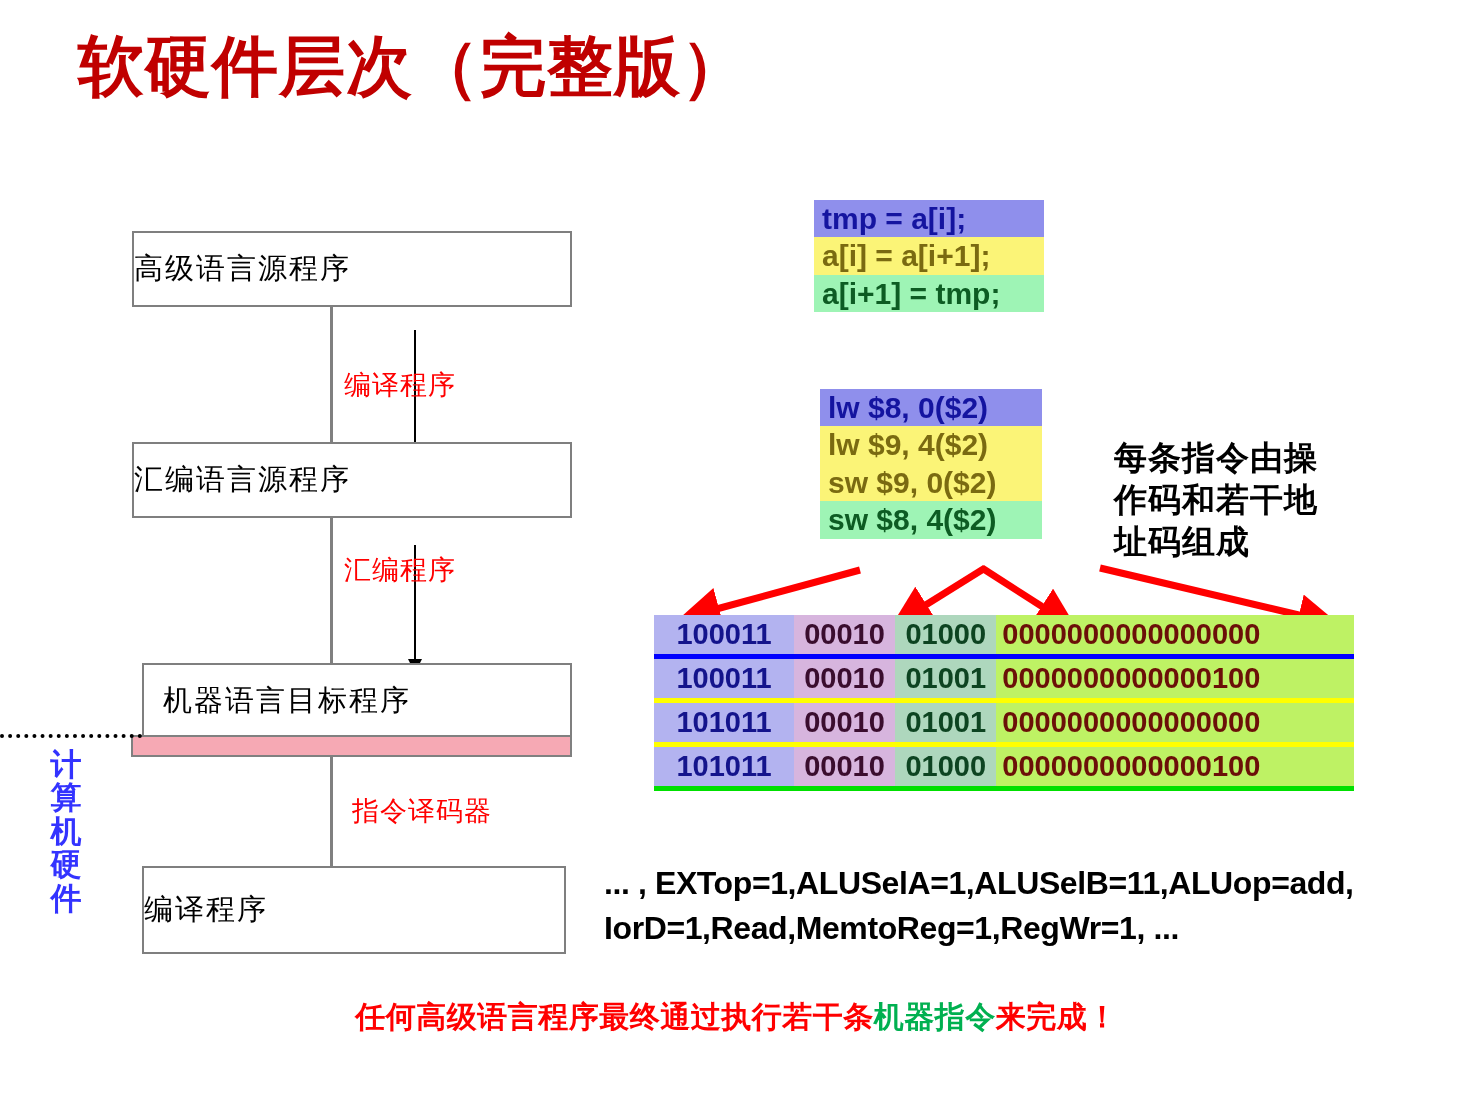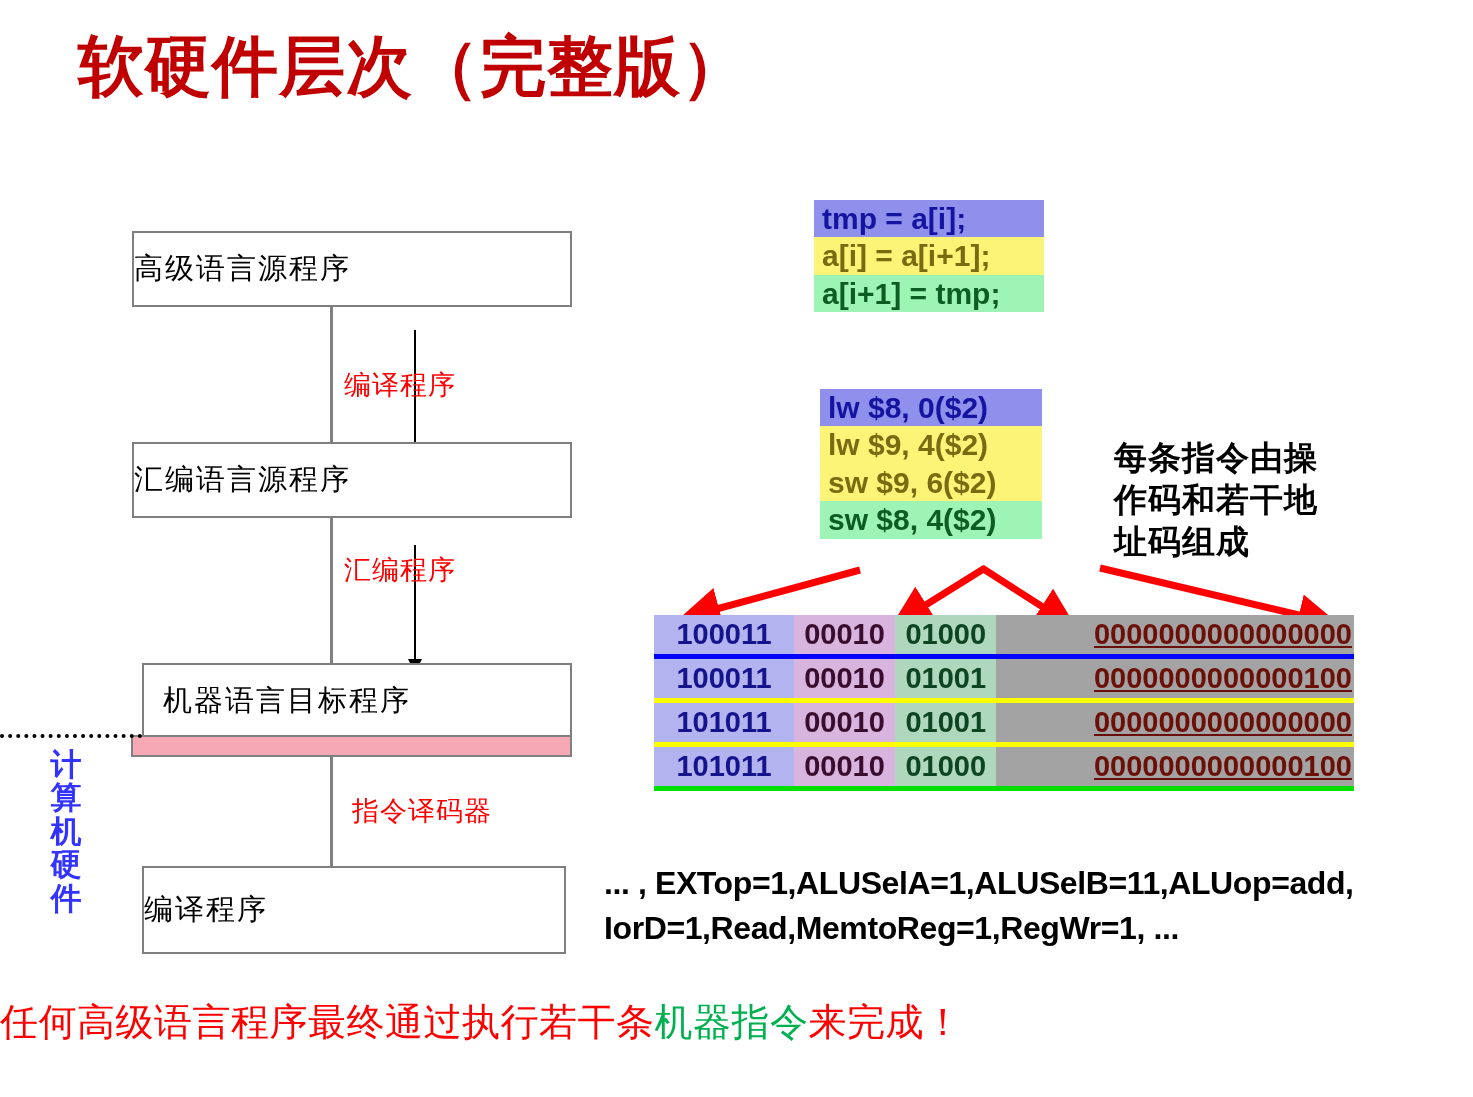--- a/index.html
+++ b/index.html
@@ -173,21 +173,21 @@
     align-items: stretch;
     font-size: 29px;
     font-weight: bold;
     white-space: pre;
     line-height: 1.0;
   }
   .bincell { padding: 5px 2px 5px 2px; text-align: center; }
   .f-op    { background: #b3b3f0; color: #14148c; width: 140px; }
   .f-rs    { background: #d7b5de; color: #3a0d2e; width: 100px; }
   .f-rt    { background: #aed7bd; color: #0d4421; width: 100px; }
-  .f-imm   { background: #a3a3a3; color: #6b1008; width: 360px; text-align: right; padding-left: 6px; text-decoration: underline; }
+  .f-imm   { background: #bef264; color: #6b1008; width: 360px; text-align: left; padding-left: 6px; }
   .sep {
     height: 5px;
     width: 700px;
   }
   .sep-blue   { background: #0000ff; }
   .sep-yellow { background: #ffff00; }
   .sep-green  { background: #00e000; }
 
   
   #arrow-svg {
@@ -210,22 +210,23 @@
     white-space: nowrap;
     letter-spacing: -0.4px;
   }
 
   
   #caption {
     position: absolute;
     left: 0px;
     top: 997px;
     width: 1473px;
-    font-size: 38px;
-    font-weight: normal;
+    text-align: center;
+    font-size: 30px;
+    font-weight: bold;
     white-space: nowrap;
     letter-spacing: 0.5px;
   }
   .cap-red   { color: #ff0000; }
   .cap-green { color: #00b050; }
 </style>
 </head>
 <body>
 
 <div class="slide">
@@ -268,21 +269,21 @@
 
   <div class="codeblock" id="hll">
     <div class="codeline cl-purple">tmp = a[i];</div><br>
     <div class="codeline cl-yellow">a[i] = a[i+1];</div><br>
     <div class="codeline cl-green">a[i+1] = tmp;</div>
   </div>
 
   <div class="codeblock" id="asmcode">
     <div class="codeline cl-purple">lw $8, 0($2)</div><br>
     <div class="codeline cl-yellow">lw $9, 4($2)</div><br>
-    <div class="codeline cl-yellow">sw $9, 6($2)</div><br>
+    <div class="codeline cl-yellow">sw $9, 0($2)</div><br>
     <div class="codeline cl-green">sw $8, 4($2)</div>
   </div>
 
   <div id="note-right">
     <div>每条指令由操</div>
     <div>作码和若干地</div>
     <div>址码组成</div>
   </div>
 
   <svg id="arrow-svg" viewBox="0 0 720 90" xmlns="http://www.w3.org/2000/svg">

